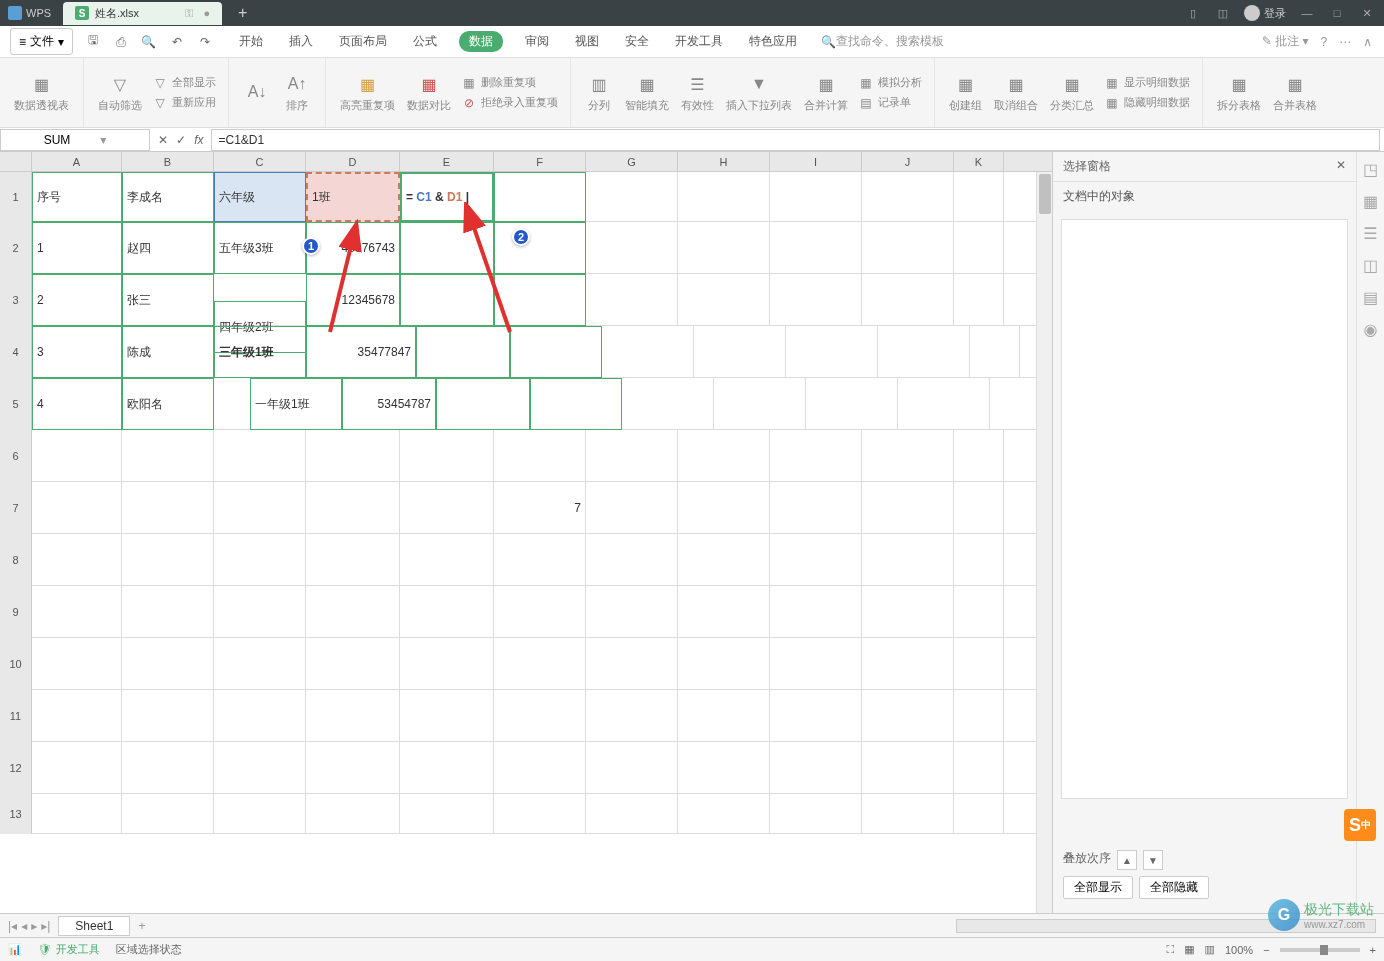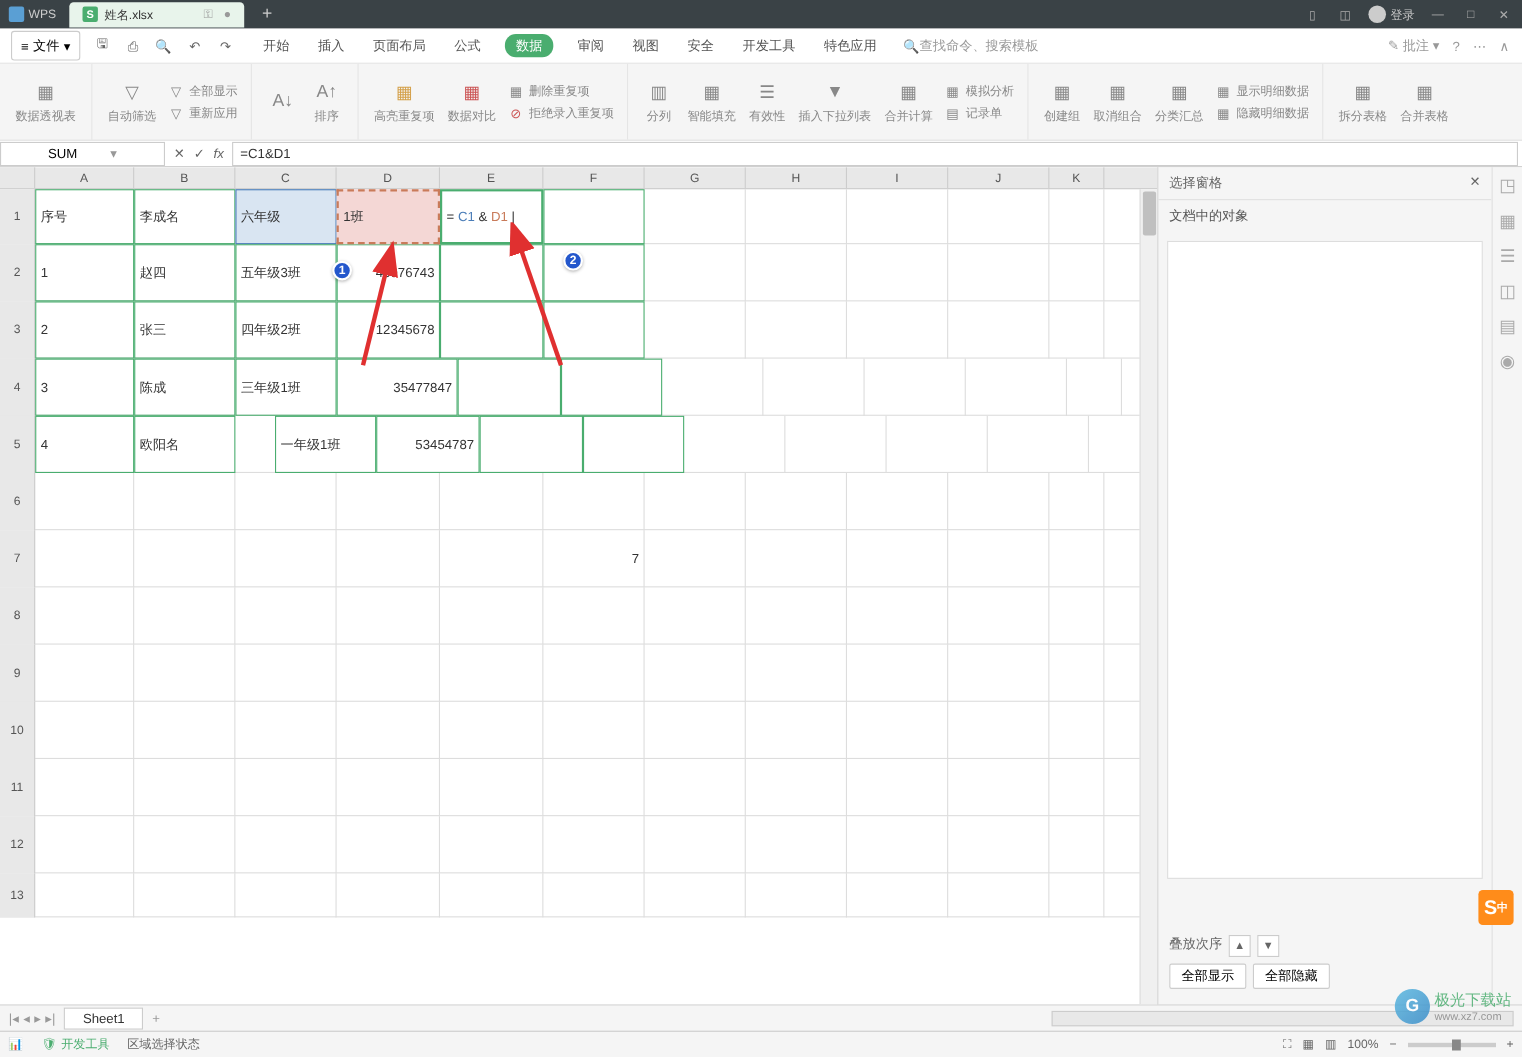--- a/index.html
+++ b/index.html
@@ -319,21 +319,21 @@
         <div class="col-header" style="width: 92px;">J</div>
         <div class="col-header" style="width: 50px;">K</div>
       </div>
     <div id="grid-rows">
         <div class="row" style="height: 50px;">
           <div class="row-header" style="height: 50px;">1</div>
           <div class="cell" style="width: 90px; height: 50px; border: 1px solid rgb(74, 173, 111);">序号</div>
           <div class="cell" style="width: 92px; height: 50px; border: 1px solid rgb(74, 173, 111);">李成名</div>
           <div class="cell cell-c1" style="width: 92px; height: 50px; border: 1px solid rgb(74, 173, 111);">六年级</div>
           <div class="cell cell-d1" style="width: 94px; height: 50px; border: 1px solid rgb(74, 173, 111);">1班</div>
-          <div class="cell cell-e1" style="width: 94px; height: 50px; border: 1px solid rgb(74, 173, 111);">
+          <div class="cell cell-e1" style="width: 94px; height: 50px; border: 1px solid rgb(74, 173, 111); font-weight: bold;">
             <span class="formula-text">= <span class="ref-c">C1</span> &amp; <span class="ref-d">D1</span> |</span>
           </div>
           <div class="cell" style="width: 92px; height: 50px; border: 1px solid rgb(74, 173, 111);"></div>
           <div class="cell" style="width: 92px; height: 50px;"></div>
           <div class="cell" style="width: 92px; height: 50px;"></div>
           <div class="cell" style="width: 92px; height: 50px;"></div>
           <div class="cell" style="width: 92px; height: 50px;"></div>
           <div class="cell" style="width: 50px; height: 50px;"></div>
         </div>
         <div class="row" style="height: 52px;">
@@ -347,35 +347,35 @@
           <div class="cell" style="width: 92px; height: 52px;"></div>
           <div class="cell" style="width: 92px; height: 52px;"></div>
           <div class="cell" style="width: 92px; height: 52px;"></div>
           <div class="cell" style="width: 92px; height: 52px;"></div>
           <div class="cell" style="width: 50px; height: 52px;"></div>
         </div>
         <div class="row" style="height: 52px;">
           <div class="row-header" style="height: 52px;">3</div>
           <div class="cell" style="width: 90px; height: 52px; border: 1px solid rgb(74, 173, 111);">2</div>
           <div class="cell" style="width: 92px; height: 52px; border: 1px solid rgb(74, 173, 111);">张三</div>
-          <div class="cell" style="width: 92px; height: 52px; border: 1px solid rgb(74, 173, 111);">四年级2班</div>
+          <div class="cell" style="width: 92px; height: 52px; border: 1px solid rgb(74, 173, 111); margin-top: 27px;">四年级2班</div>
           <div class="cell right" style="width: 94px; height: 52px; border: 1px solid rgb(74, 173, 111);">12345678</div>
           <div class="cell" style="width: 94px; height: 52px; border: 1px solid rgb(74, 173, 111);"></div>
           <div class="cell" style="width: 92px; height: 52px; border: 1px solid rgb(74, 173, 111);"></div>
           <div class="cell" style="width: 92px; height: 52px;"></div>
           <div class="cell" style="width: 92px; height: 52px;"></div>
           <div class="cell" style="width: 92px; height: 52px;"></div>
           <div class="cell" style="width: 92px; height: 52px;"></div>
           <div class="cell" style="width: 50px; height: 52px;"></div>
         </div>
         <div class="row" style="height: 52px;">
           <div class="row-header" style="height: 52px;">4</div>
           <div class="cell" style="width: 90px; height: 52px; border: 1px solid rgb(74, 173, 111);">3</div>
           <div class="cell" style="width: 92px; height: 52px; border: 1px solid rgb(74, 173, 111);">陈成</div>
-          <div class="cell" style="width: 92px; height: 52px; border: 1px solid rgb(74, 173, 111);">三年级1班</div>
+          <div class="cell" style="width: 92px; height: 52px; border: 1px solid rgb(74, 173, 111); font-weight: bold;">三年级1班</div>
           <div class="cell right" style="width: 110px; height: 52px; border: 1px solid rgb(74, 173, 111);">35477847</div>
           <div class="cell" style="width: 94px; height: 52px; border: 1px solid rgb(74, 173, 111);"></div>
           <div class="cell" style="width: 92px; height: 52px; border: 1px solid rgb(74, 173, 111);"></div>
           <div class="cell" style="width: 92px; height: 52px;"></div>
           <div class="cell" style="width: 92px; height: 52px;"></div>
           <div class="cell" style="width: 92px; height: 52px;"></div>
           <div class="cell" style="width: 92px; height: 52px;"></div>
           <div class="cell" style="width: 50px; height: 52px;"></div>
         </div>
         <div class="row" style="height: 52px;">

